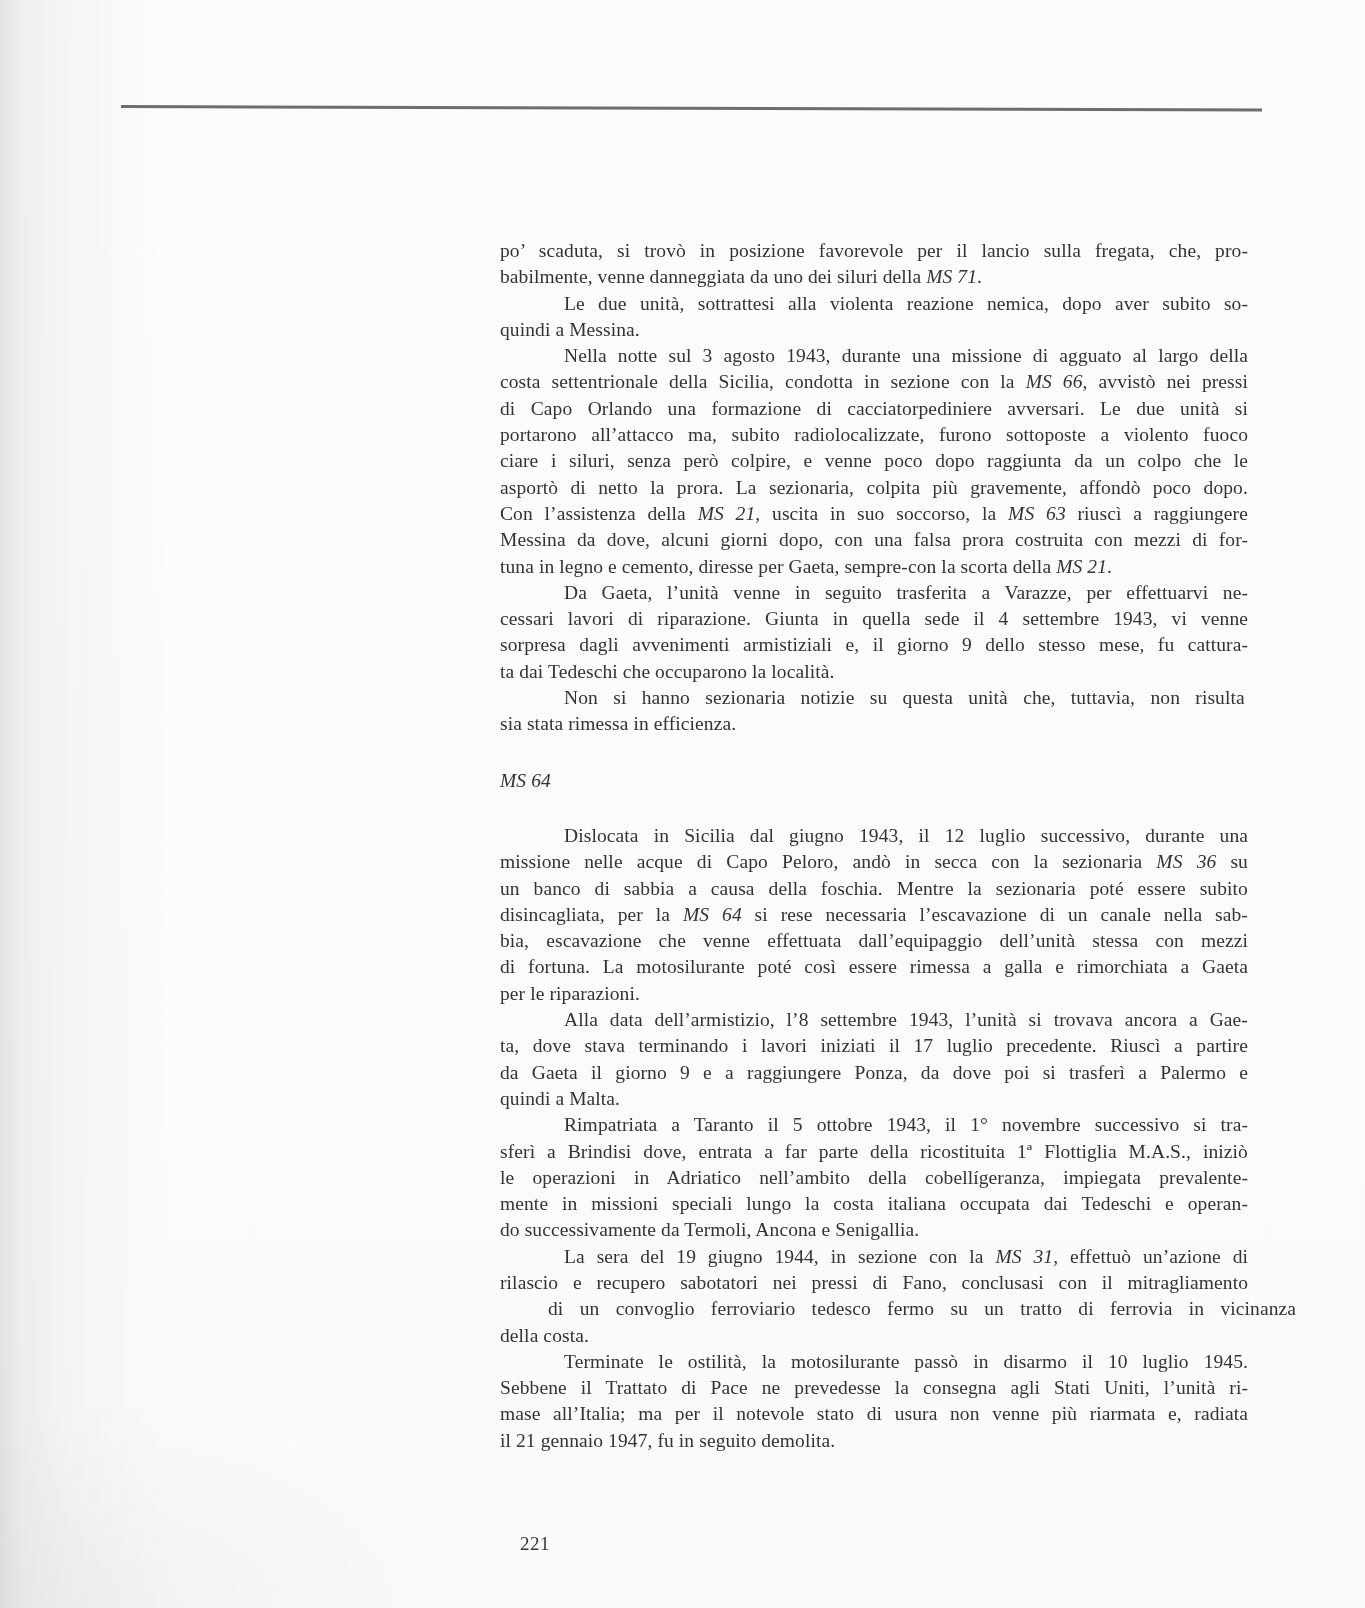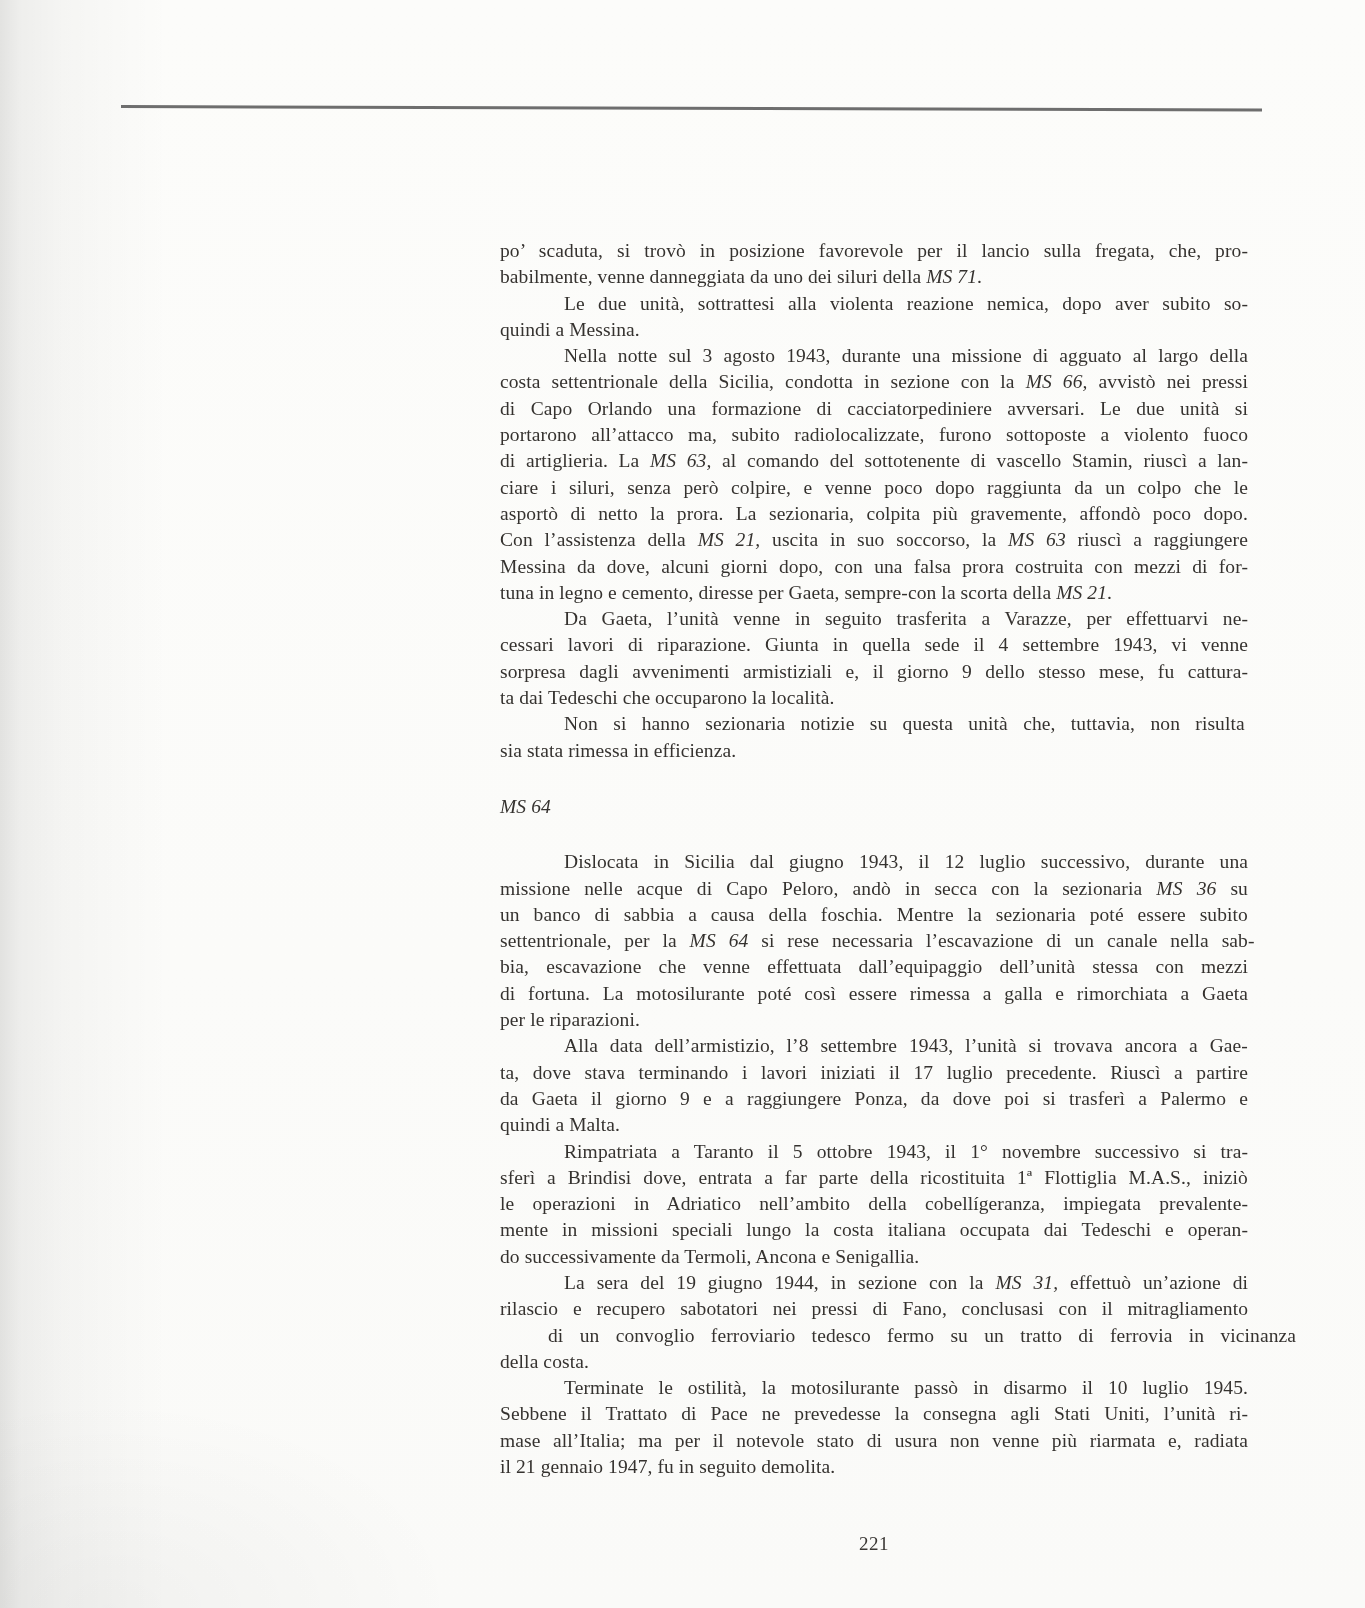--- a/index.html
+++ b/index.html
@@ -51,60 +51,59 @@
   .line.indent { padding-left: 64px; }
   .it { font-style: italic; margin-top: 48px; }
   .heading {
     height: 26.3px;
     margin-top: 30px;
     margin-bottom: 29px;
     white-space: nowrap;
   }
   .page-number {
     position: absolute;
-    left: 500px;
+    left: 520px;
     top: 1533px;
     width: 748px;
-    text-align: center;
+    text-align: left;
     font-size: 19px;
     letter-spacing: 0.5px;
     color: #3a3734;
   }
 </style>
 </head>
 <body>
 
 <div class="page">
   <div class="rule"></div>
   <div class="text-block">
       <div class="line just"><span class="linetext" style="word-spacing: 9.02px;"><span>po’ scaduta, si trovò in posizione favorevole per il lancio sulla fregata, che, pro-</span></span></div>
       <div class="line"><span class="linetext"><span>babilmente, venne danneggiata da uno dei siluri della </span><span class="it">MS 71</span><span>.</span></span></div>
       <div class="line indent just"><span class="linetext" style="word-spacing: 8.37px;"><span>Le due unità, sottrattesi alla violenta reazione nemica, dopo aver subito so-</span></span></div>
       <div class="line"><span class="linetext"><span>quindi a Messina.</span></span></div>
       <div class="line indent just"><span class="linetext" style="word-spacing: 6.14px;"><span>Nella notte sul 3 agosto 1943, durante una missione di agguato al largo della</span></span></div>
       <div class="line just"><span class="linetext" style="word-spacing: 6.08px;"><span>costa settentrionale della Sicilia, condotta in sezione con la </span><span class="it">MS 66,</span><span> avvistò nei pressi</span></span></div>
       <div class="line just"><span class="linetext" style="word-spacing: 10.38px;"><span>di Capo Orlando una formazione di cacciatorpediniere avversari. Le due unità si</span></span></div>
       <div class="line just"><span class="linetext" style="word-spacing: 9.55px;"><span>portarono all’attacco ma, subito radiolocalizzate, furono sottoposte a violento fuoco</span></span></div>
-      <div class="line just"><span class="linetext" style="word-spacing: 5.66px;"><span>di artiglieria. La </span><span class="it">MS 63,</span><span> al comando del sottotenente di vascello Stamin, riuscì a lan-</span></span></div>
       <div class="line just"><span class="linetext" style="word-spacing: 7.56px;"><span>ciare i siluri, senza però colpire, e venne poco dopo raggiunta da un colpo che le</span></span></div>
       <div class="line just"><span class="linetext" style="word-spacing: 7.42px;"><span>asportò di netto la prora. La sezionaria, colpita più gravemente, affondò poco dopo.</span></span></div>
       <div class="line just"><span class="linetext" style="word-spacing: 6.8px;"><span>Con l’assistenza della </span><span class="it">MS 21,</span><span> uscita in suo soccorso, la </span><span class="it">MS 63</span><span> riuscì a raggiungere</span></span></div>
       <div class="line just"><span class="linetext" style="word-spacing: 6.21px;"><span>Messina da dove, alcuni giorni dopo, con una falsa prora costruita con mezzi di for-</span></span></div>
       <div class="line"><span class="linetext"><span>tuna in legno e cemento, diresse per Gaeta, sempre-con la scorta della </span><span class="it">MS 21</span><span>.</span></span></div>
       <div class="line indent just"><span class="linetext" style="word-spacing: 9.63px;"><span>Da Gaeta, l’unità venne in seguito trasferita a Varazze, per effettuarvi ne-</span></span></div>
       <div class="line just"><span class="linetext" style="word-spacing: 9.05px;"><span>cessari lavori di riparazione. Giunta in quella sede il 4 settembre 1943, vi venne</span></span></div>
       <div class="line just"><span class="linetext" style="word-spacing: 8.47px;"><span>sorpresa dagli avvenimenti armistiziali e, il giorno 9 dello stesso mese, fu cattura-</span></span></div>
       <div class="line"><span class="linetext"><span>ta dai Tedeschi che occuparono la località.</span></span></div>
       <div class="line indent just"><span class="linetext" style="word-spacing: 10.36px;"><span>Non si hanno sezionaria notizie su questa unità che, tuttavia, non risulta</span></span></div>
       <div class="line"><span class="linetext"><span>sia stata rimessa in efficienza.</span></span></div>
       <div class="heading"><span class="it">MS 64</span></div>
       <div class="line indent just"><span class="linetext" style="word-spacing: 10.16px;"><span>Dislocata in Sicilia dal giugno 1943, il 12 luglio successivo, durante una</span></span></div>
       <div class="line just"><span class="linetext" style="word-spacing: 9.13px;"><span>missione nelle acque di Capo Peloro, andò in secca con la sezionaria </span><span class="it">MS 36</span><span> su</span></span></div>
       <div class="line just"><span class="linetext" style="word-spacing: 8.93px;"><span>un banco di sabbia a causa della foschia. Mentre la sezionaria poté essere subito</span></span></div>
-      <div class="line just"><span class="linetext" style="word-spacing: 7.91px;"><span>settentrionale, per la </span><span class="it">MS 64</span><span> si rese necessaria l’escavazione di un canale nella sab-</span></span></div>
+      <div class="line just"><span class="linetext" style="word-spacing: 7.91px;"><span>disincagliata, per la </span><span class="it">MS 64</span><span> si rese necessaria l’escavazione di un canale nella sab-</span></span></div>
       <div class="line just"><span class="linetext" style="word-spacing: 12.11px;"><span>bia, escavazione che venne effettuata dall’equipaggio dell’unità stessa con mezzi</span></span></div>
       <div class="line just"><span class="linetext" style="word-spacing: 7.75px;"><span>di fortuna. La motosilurante poté così essere rimessa a galla e rimorchiata a Gaeta</span></span></div>
       <div class="line"><span class="linetext"><span>per le riparazioni.</span></span></div>
       <div class="line indent just"><span class="linetext" style="word-spacing: 6.87px;"><span>Alla data dell’armistizio, l’8 settembre 1943, l’unità si trovava ancora a Gae-</span></span></div>
       <div class="line just"><span class="linetext" style="word-spacing: 8.52px;"><span>ta, dove stava terminando i lavori iniziati il 17 luglio precedente. Riuscì a partire</span></span></div>
       <div class="line just"><span class="linetext" style="word-spacing: 8.25px;"><span>da Gaeta il giorno 9 e a raggiungere Ponza, da dove poi si trasferì a Palermo e</span></span></div>
       <div class="line"><span class="linetext"><span>quindi a Malta.</span></span></div>
       <div class="line indent just"><span class="linetext" style="word-spacing: 9.08px;"><span>Rimpatriata a Taranto il 5 ottobre 1943, il 1° novembre successivo si tra-</span></span></div>
       <div class="line just"><span class="linetext" style="word-spacing: 6.94px;"><span>sferì a Brindisi dove, entrata a far parte della ricostituita 1ª Flottiglia M.A.S., iniziò</span></span></div>
       <div class="line just"><span class="linetext" style="word-spacing: 13.22px;"><span>le operazioni in Adriatico nell’ambito della cobellígeranza, impiegata prevalente-</span></span></div>

